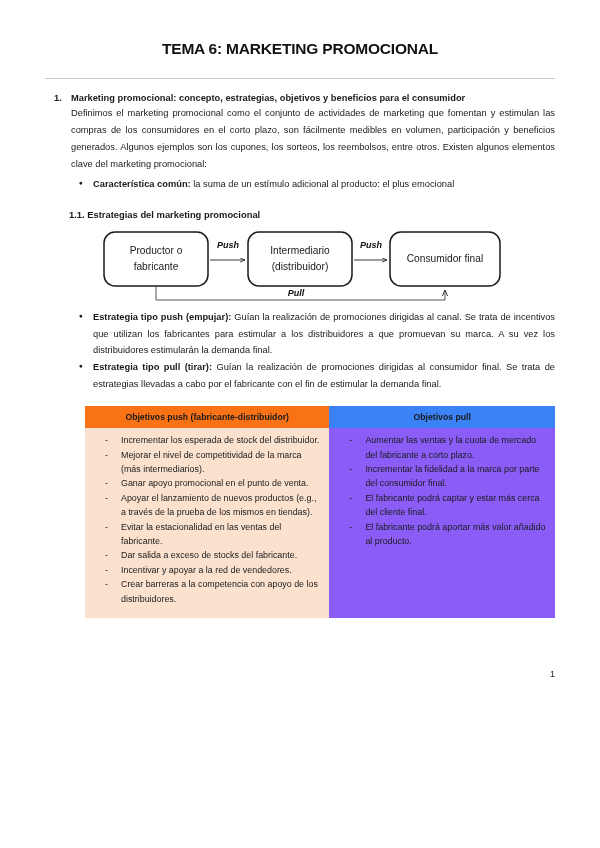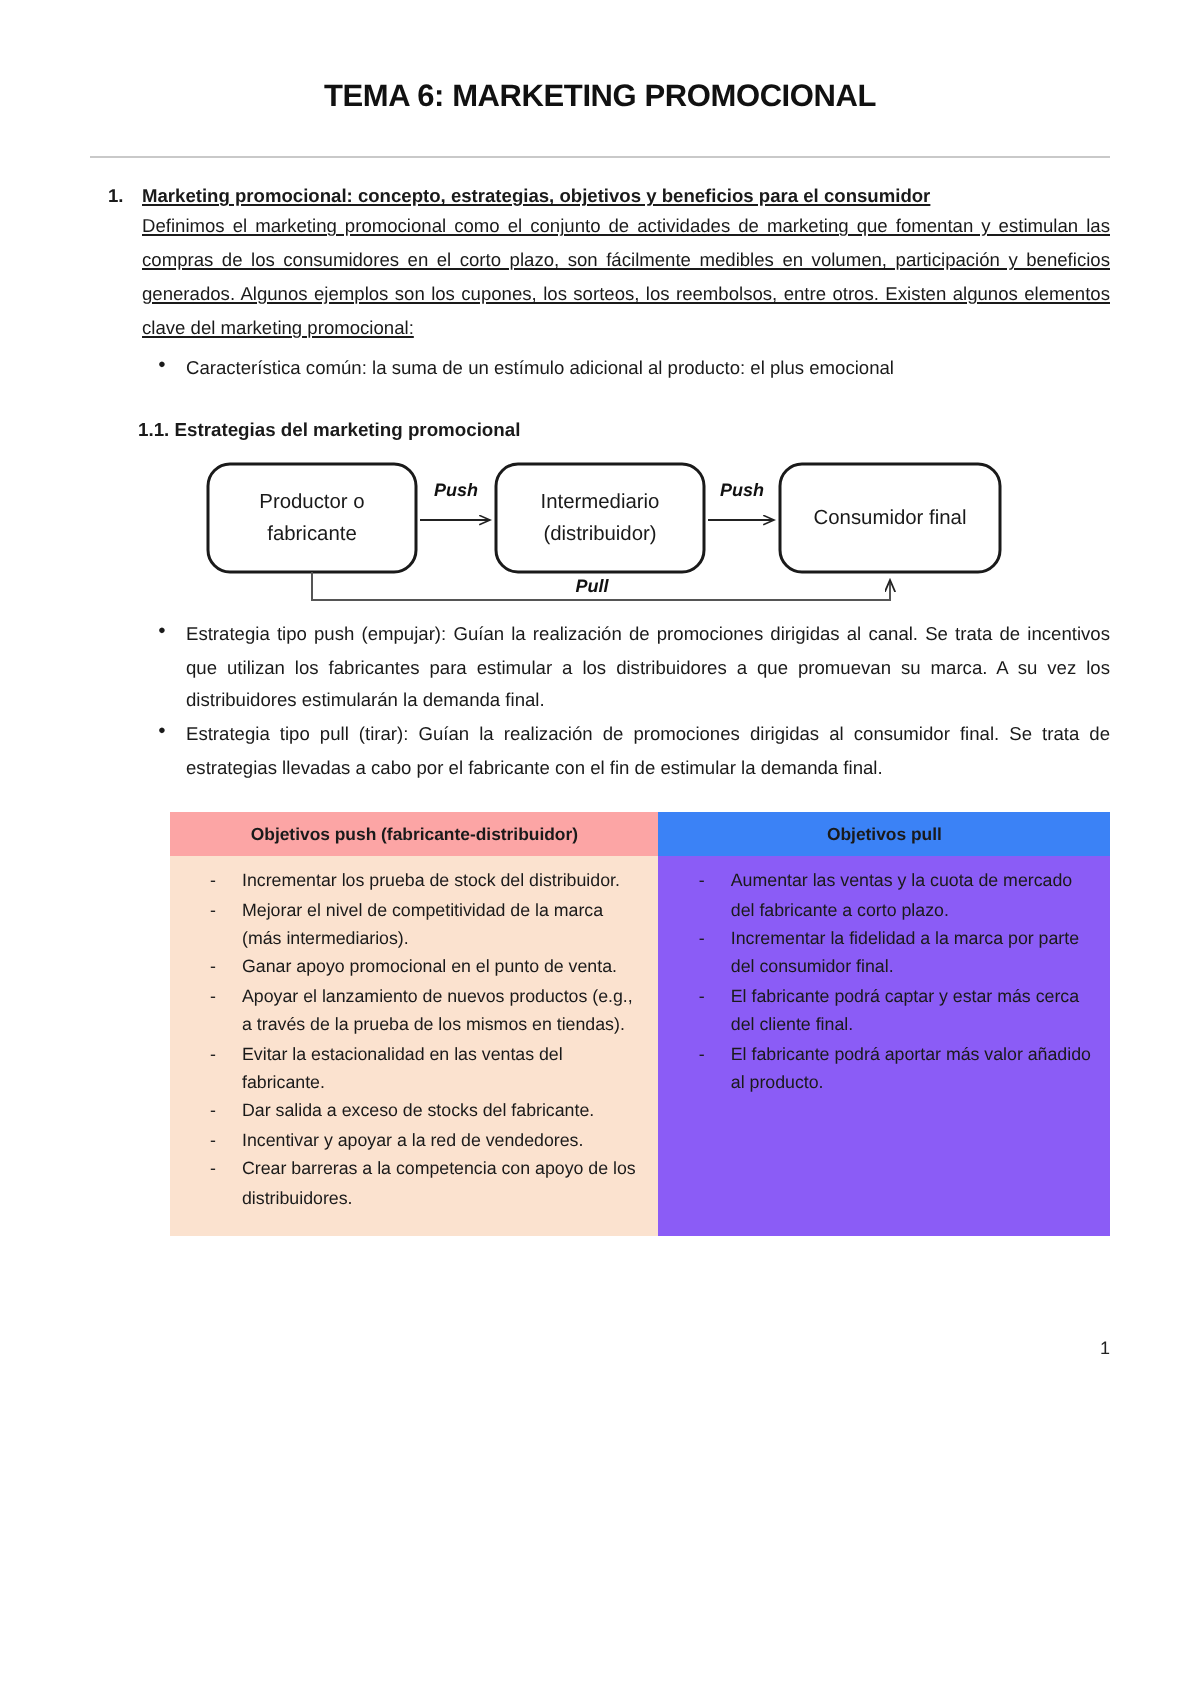--- a/index.html
+++ b/index.html
@@ -50,21 +50,20 @@
     width: 26px;
     flex: 0 0 26px;
     font-size: 9.3px;
     font-weight: bold;
     padding-left: 9px;
     box-sizing: border-box;
     line-height: 1.42;
   }
   .num-body {
     flex: 1 1 auto;
-    text-decoration: underline;
   }
   .sec-heading {
     font-size: 9.3px;
     font-weight: bold;
     line-height: 1.42;
     margin: 0;
   }
   .para {
     font-size: 9.3px;
     line-height: 1.82;
@@ -88,21 +87,21 @@
     margin-bottom: 0px;
   }
   ul.bullets > li::before {
     content: "\25CF";
     position: absolute;
     left: 0;
     top: -1px;
     font-size: 6.5px;
     line-height: 2.6;
   }
-  .b { font-weight: normal; }
+  .b { font-weight: bold; }
 
   
   .subheading {
     font-size: 9.4px;
     font-weight: bold;
     margin: 17px 0 0 24px;
   }
 
   
   .diagram-wrap {
@@ -119,21 +118,21 @@
     border-collapse: collapse;
     table-layout: fixed;
   }
   .obj-table th {
     font-size: 8.7px;
     font-weight: bold;
     padding: 6px 4px 6px 4px;
     text-align: center;
     color: #1a1a1a;
   }
-  .obj-table th.push-head { background: #fca5a5; }
+  .obj-table th.push-head { background: #f97316; }
   .obj-table th.pull-head { background: #3b82f6; }
   .obj-table td {
     vertical-align: top;
     padding: 5px 6px 12px 6px;
   }
   .obj-table td.push-body { background: #fbe2cf; }
   .obj-table td.pull-body { background: #8b5cf6; }
 
   ul.dashlist {
     list-style: none;
@@ -235,21 +234,21 @@
     <thead>
       <tr>
         <th class="push-head">Objetivos push (fabricante-distribuidor)</th>
         <th class="pull-head">Objetivos pull</th>
       </tr>
     </thead>
     <tbody>
       <tr>
         <td class="push-body">
           <ul class="dashlist">
-            <li>Incrementar los prueba de stock del distribuidor.</li>
+            <li>Incrementar los esperada de stock del distribuidor.</li>
             <li>Mejorar el nivel de competitividad de la marca (más intermediarios).</li>
             <li>Ganar apoyo promocional en el punto de venta.</li>
             <li>Apoyar el lanzamiento de nuevos productos (e.g., a través de la prueba de los mismos en tiendas).</li>
             <li>Evitar la estacionalidad en las ventas del fabricante.</li>
             <li>Dar salida a exceso de stocks del fabricante.</li>
             <li>Incentivar y apoyar a la red de vendedores.</li>
             <li>Crear barreras a la competencia con apoyo de los distribuidores.</li>
           </ul>
         </td>
         <td class="pull-body">

